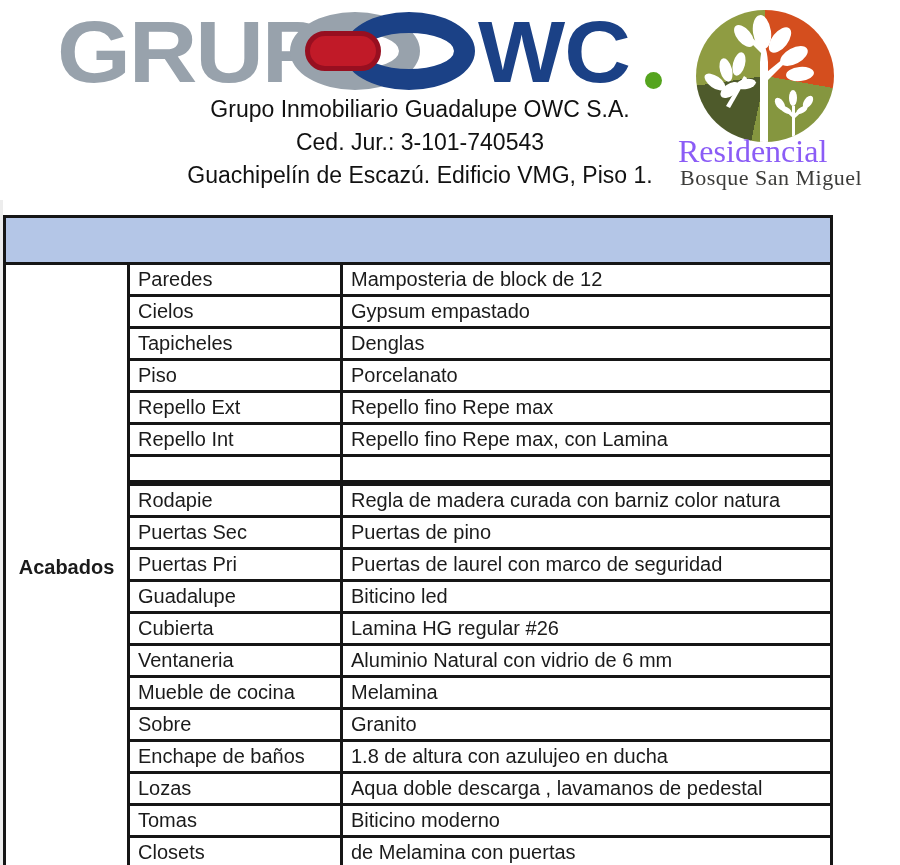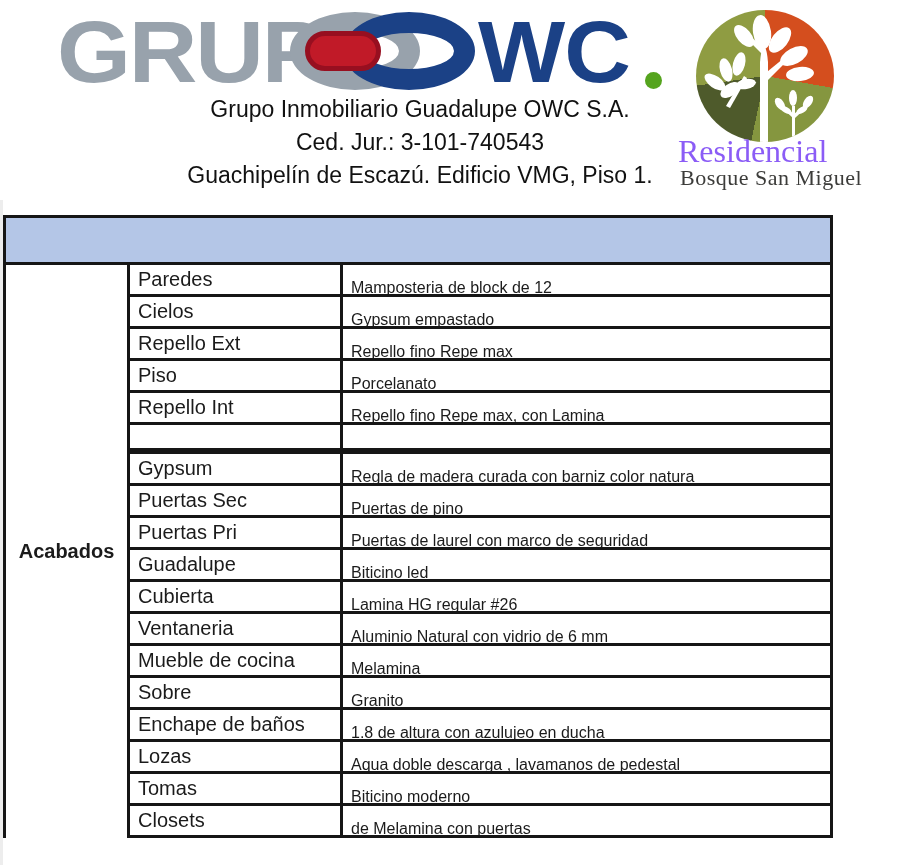--- a/index.html
+++ b/index.html
@@ -75,22 +75,22 @@
   }
   .rows { flex:1; display:flex; flex-direction:column; }
   .row { display:flex; height:29px; border-bottom:3px solid #161616; }
   .row.empty { height:23px; border-bottom-width:6px; }
   .cell-label {
     width:202px; border-right:3px solid #161616;
     font-size:20px; line-height:27px; padding:1px 0 1px 8px;
     white-space:nowrap; overflow:hidden;
   }
   .cell-value {
-    flex:1; font-size:16px; line-height:27px; padding:1px 0 1px 8px;
-    white-space:nowrap; overflow:hidden;margin-top:8px;
+    flex:1; font-size:20px; line-height:27px; padding:1px 0 1px 8px;
+    white-space:nowrap; overflow:hidden;
   }
   
   .page-edge { position:absolute; left:0; top:200px; width:3px; height:665px; background:#ededed; }
 </style>
 </head>
 <body>
 
 <div class="page">
 
   <div class="grupo-logo">
@@ -152,37 +152,41 @@
       <div class="rows" id="rows-container">
           <div class="row">
     <div class="cell-label">Paredes</div>
     <div class="cell-value">Mamposteria de block de 12</div>
   </div>
           <div class="row">
     <div class="cell-label">Cielos</div>
     <div class="cell-value">Gypsum empastado</div>
   </div>
           <div class="row">
+    <div class="cell-label">Tapicheles</div>
+    <div class="cell-value">Denglas</div>
+  </div>
+          <div class="row">
+    <div class="cell-label">Piso</div>
+    <div class="cell-value">Porcelanato</div>
+  </div>
+          <div class="row">
     <div class="cell-label">Repello Ext</div>
     <div class="cell-value">Repello fino Repe max</div>
-  </div>
-          <div class="row">
-    <div class="cell-label">Piso</div>
-    <div class="cell-value">Porcelanato</div>
   </div>
           <div class="row">
     <div class="cell-label">Repello Int</div>
     <div class="cell-value">Repello fino Repe max, con Lamina</div>
   </div>
           <div class="row empty">
     <div class="cell-label"></div>
     <div class="cell-value"></div>
   </div>
           <div class="row">
-    <div class="cell-label">Gypsum</div>
+    <div class="cell-label">Rodapie</div>
     <div class="cell-value">Regla de madera curada con barniz color natura</div>
   </div>
           <div class="row">
     <div class="cell-label">Puertas Sec</div>
     <div class="cell-value">Puertas de pino</div>
   </div>
           <div class="row">
     <div class="cell-label">Puertas Pri</div>
     <div class="cell-value">Puertas de laurel con marco de seguridad</div>
   </div>

